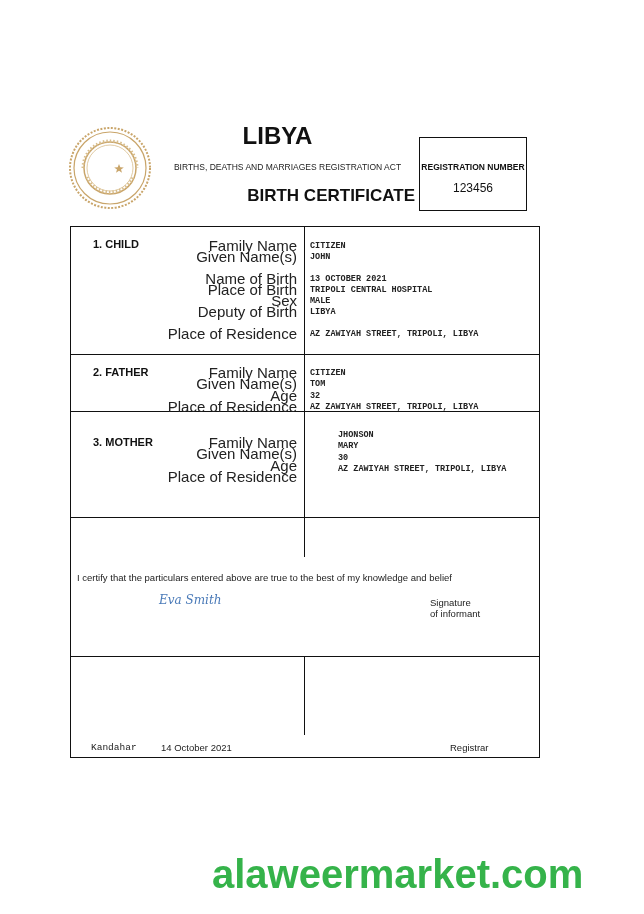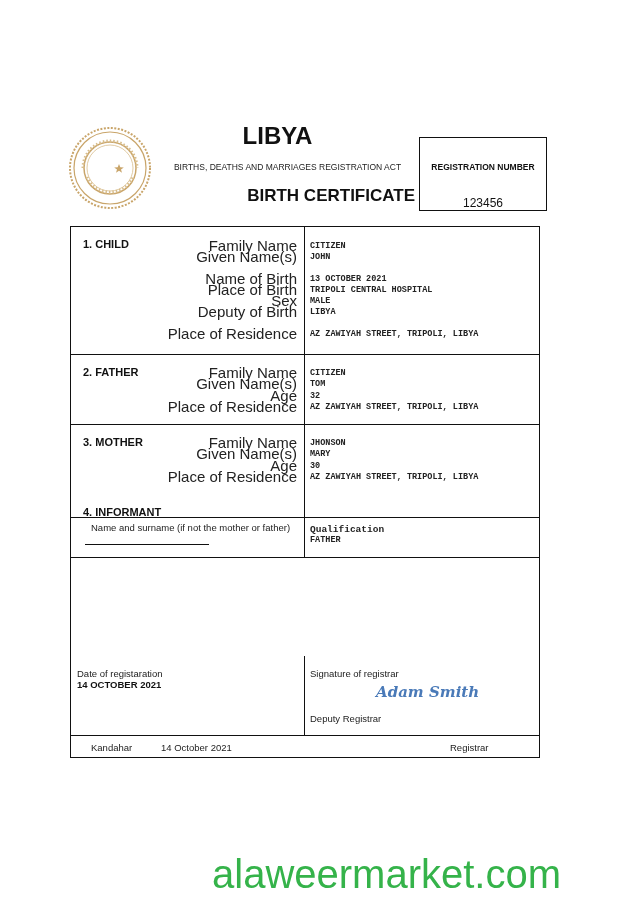--- a/index.html
+++ b/index.html
@@ -2,34 +2,34 @@
 <html><head>
 <meta charset="utf-8">
 <style>
   html, body { margin: 0; padding: 0; background: #ffffff; }
   body { width: 644px; height: 914px; position: relative; overflow: hidden; font-family: "Liberation Sans", sans-serif; color: #111; }
   .abs { position: absolute; }
   .seal { left: 69px; top: 127px; width: 82px; height: 82px; }
   .title { left: 160px; top: 122px; width: 235px; text-align: center; font-size: 24px; font-weight: bold; }
   .act { left: 160px; top: 162px; width: 255px; text-align: center; font-size: 8.5px; color: #222; }
   .subtitle { left: 160px; top: 186px; width: 255px; text-align: right; font-size: 17px; font-weight: bold; }
-  .regbox { left: 419px; top: 137px; width: 128px; height: 74px; border: 1px solid #111; box-sizing: border-box; text-align: center; }
+  .regbox { left: 419px; top: 137px; width: 108px; height: 74px; border: 1px solid #111; box-sizing: border-box; text-align: center; }
   .reglabel { font-size: 8.5px; font-weight: bold; margin-top: 24px; }
-  .regnum { font-size: 12px; margin-top: 24px; }
+  .regnum { font-size: 12px; margin-top: 9px; }
 
   .form { left: 70px; top: 226px; width: 470px; height: 532px; border: 1px solid #111; box-sizing: border-box; }
   .row { position: absolute; left: 0; width: 100%; border-bottom: 1px solid #111; box-sizing: border-box; }
   .vline { position: absolute; left: 233px; top: 0; width: 1px; background: #111; }
-  .sec-title { position: absolute; left: 12px; font-size: 11px; font-weight: bold; }
+  .sec-title { position: absolute; left: 22px; font-size: 11px; font-weight: bold; }
   .labels { position: absolute; right: 242px; text-align: right; font-size: 15px; line-height: 11.3px; color: #222; }
   .vals { position: absolute; left: 239px; font-family: "Liberation Mono", monospace; font-weight: bold; font-size: 8.5px; line-height: 11.3px; color: #222; }
   .gap { height: 10px; }
   .small { font-size: 9.5px; color: #222; }
   .sig { font-family: "DejaVu Serif", serif; font-style: italic; color: #4a7ab8; }
-  .watermark { left: 212px; top: 852px; font-size: 40px; font-weight: normal; color: #35b34a; letter-spacing: 0px; }
+  .watermark { left: 212px; top: 852px; font-size: 40px; font-weight: bold; color: #35b34a; letter-spacing: 0px; }
 </style>
 </head>
 <body>
 
 <div class="abs seal">
   <svg width="82" height="82" viewBox="0 0 82 82">
     <circle cx="41" cy="41" r="40" fill="none" stroke="#c9a56a" stroke-width="2" stroke-dasharray="2 1.5"></circle>
     <circle cx="41" cy="41" r="36" fill="none" stroke="#c9a56a" stroke-width="1.2"></circle>
     <circle cx="41" cy="41" r="26" fill="none" stroke="#c9a56a" stroke-width="1.5"></circle>
     <circle cx="41" cy="41" r="23" fill="none" stroke="#d8bd8c" stroke-width="0.8"></circle>
@@ -73,21 +73,21 @@
       <div class="gap"></div>
       <div>13 OCTOBER 2021</div>
       <div>TRIPOLI CENTRAL HOSPITAL</div>
       <div>MALE</div>
       <div>LIBYA</div>
       <div class="gap"></div>
       <div>AZ ZAWIYAH STREET, TRIPOLI, LIBYA</div>
     </div>
   </div>
 
-  <div class="row" style="top:127px;height:71px;">
+  <div class="row" style="top:127px;height:58px;">
     <div class="sec-title" style="top:12px;">2. FATHER</div>
     <div class="labels" style="top:13px;">
       <div>Family Name</div>
       <div>Given Name(s)</div>
       <div>Age</div>
       <div>Place of Residence</div>
     </div>
     <div class="vals" style="top:14px;">
       <div>CITIZEN</div>
       <div>TOM</div>
@@ -97,47 +97,39 @@
   </div>
 
   <div class="row" style="top:197px;height:94px;">
     <div class="sec-title" style="top:12px;">3. MOTHER</div>
     <div class="labels" style="top:13px;">
       <div>Family Name</div>
       <div>Given Name(s)</div>
       <div>Age</div>
       <div>Place of Residence</div>
     </div>
-    <div class="vals" style="top:14px;">
+    <div class="vals" style="top:6px;margin-left:28px;">
       <div>JHONSON</div>
       <div>MARY</div>
       <div>30</div>
       <div>AZ ZAWIYAH STREET, TRIPOLI, LIBYA</div>
     </div>
   </div>
 
-  <div class="row" style="top:269px;height:62px;">
-    <div class="sec-title" style="top:10px;">4. INFORMANT</div>
-    <div class="small abs" style="left:20px;top:26px;">Name and surname (if not the mother or father)</div>
-    <div class="abs" style="left:14px;top:48px;width:124px;border-top:1px solid #111;"></div>
-    <div class="vals" style="top:28px;">
-      <div style="font-size:9.5px;">Qualification</div>
-      <div>FATHER</div>
+
+  <div class="row" style="top:330px;height:100px;">
+    <div class="small abs" style="left:6px;top:15px;">I certify that the particulars entered above are true to the best of my knowledge and belief</div>
+    <div class="sig abs" style="left:88px;top:36px;font-size:12px;">Eva Smith</div>
+    <div class="small abs" style="left:359px;top:40px;line-height:11px;">
+      <div>Signature</div>
+      <div>of informant</div>
     </div>
   </div>
 
 
-  <div class="row" style="top:429px;height:80px;">
-    <div class="small abs" style="left:6px;top:12px;">Date of registaration</div>
-    <div class="abs" style="left:6px;top:23px;font-size:9.5px;font-weight:bold;">14 OCTOBER 2021</div>
-    <div class="small abs" style="left:239px;top:12px;">Signature of registrar</div>
-    <div class="sig abs" style="left:305px;top:27px;font-size:15px;font-weight:bold;">Adam Smith</div>
-    <div class="small abs" style="left:239px;top:57px;">Deputy Registrar</div>
-  </div>
-
   <div class="abs" style="left:0;top:509px;width:100%;height:22px;">
-    <div class="small abs" style="left:20px;top:6px;">Kandahar</div>
+    <div class="small abs" style="left:20px;top:6px;font-family:Liberation Mono, monospace;">Kandahar</div>
     <div class="small abs" style="left:90px;top:6px;">14 October 2021</div>
     <div class="small abs" style="left:379px;top:6px;">Registrar</div>
   </div>
 </div>
 
 <div class="abs watermark">alaweermarket.com</div>
 
 </body></html>

